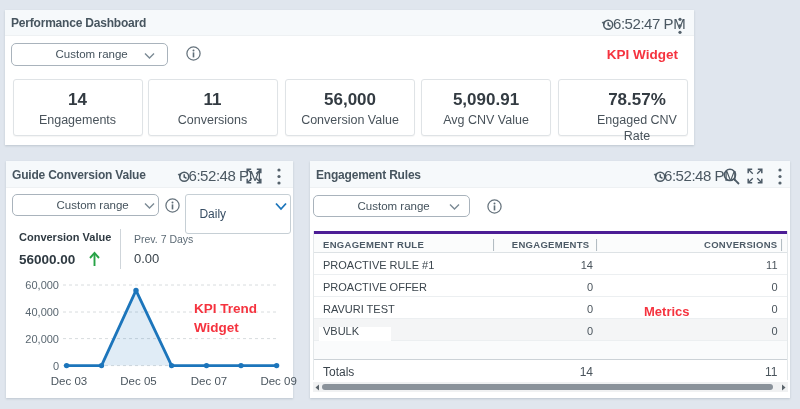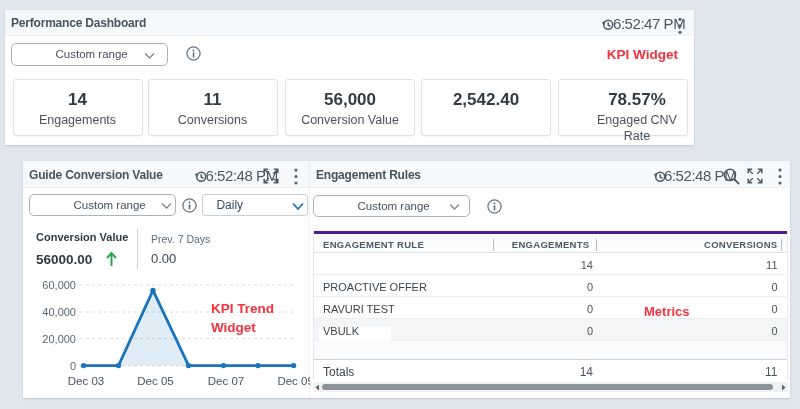--- a/index.html
+++ b/index.html
@@ -52,29 +52,30 @@
     </div>
   <div class="card" style="left:142.5px;">
       <div class="num">11</div>
       <div class="lbl">Conversions</div>
     </div>
   <div class="card" style="left:280px;">
       <div class="num">56,000</div>
       <div class="lbl">Conversion Value</div>
     </div>
   <div class="card" style="left:416px;">
-      <div class="num">2,542.40</div>
+      <div class="num">5,090.91</div>
+      <div class="lbl">Avg CNV Value</div>
     </div>
   <div class="card" style="left:552.5px;padding-left:29px;">
       <div class="num">78.57%</div>
       <div class="lbl">Engaged CNV Rate</div>
     </div>
 </div>
 
-<div class="panel" style="left:23px; top:161px; width:286.5px; height:237px;">
+<div class="panel" style="left:6px; top:161px; width:286.5px; height:237px;">
   <div class="phead" style="height:27px;"></div>
   <div class="ptitle" style="left:6px; top:7px;">Guide Conversion Value</div>
   <svg class="ico" style="left:170.5px; top:8.5px;" width="13" height="13" viewBox="0 0 13 13">
     <circle cx="7.2" cy="6.7" r="4.5" fill="none" stroke="#4e5c66" stroke-width="1.5"></circle>
     <path d="M7.2 4.3 V7 L9.5 8.4" fill="none" stroke="#4e5c66" stroke-width="1.5"></path>
     <path d="M0.7 3.9 L4.5 3.3 L3 7.6 Z" fill="#4e5c66"></path>
   </svg>
   <div class="time" style="left:182.5px; top:4.5px;">6:52:48 PM</div>
   <svg class="ico" style="left:240px; top:7px;" width="16" height="16" viewBox="0 0 16 16">
     <g stroke="#4c5a66" stroke-width="1.5" fill="none">
@@ -93,21 +94,21 @@
     <span class="txt">Custom range</span>
     <svg style="position:absolute; right:3.5px; top:7.5px;" width="11" height="8" viewBox="0 0 11 8">
         <path d="M1 1.5 L5.5 6 L10 1.5" fill="none" stroke="#7b8a95" stroke-width="1.4"></path>
       </svg>
   </div>
   <svg class="ico" style="left:158.5px; top:37px;" width="15" height="15" viewBox="0 0 15 15">
     <circle cx="7.5" cy="7.5" r="6.6" fill="#fff" stroke="#66737d" stroke-width="1.25"></circle>
     <circle cx="7.5" cy="4.4" r="1" fill="#5f6d77"></circle>
     <rect x="6.7" y="6.4" width="1.6" height="5" fill="#5f6d77"></rect>
   </svg>
-  <div class="sel" style="left:179.4px; top:32.5px; width:106px; height:22px; border-color:#c6cfd5; border-radius:3px;">
+  <div class="sel" style="left:179.4px; top:32.5px; width:106px; height:40px; border-color:#c6cfd5; border-radius:3px;">
     <span style="position:absolute; left:13px; top:50%; transform:translateY(-50%); color:#374d63; font-size:12px;">Daily</span>
     <svg style="position:absolute; right:3.5px; top:7px;" width="12" height="9" viewBox="0 0 12 9">
         <path d="M1 1.5 L6 7 L11 1.5" fill="none" stroke="#1c75bb" stroke-width="1.8"></path>
       </svg>
   </div>
   <div style="position:absolute; left:13px; top:70px; font-size:11px; font-weight:bold; color:#2f3a42;">Conversion Value</div>
   <div style="position:absolute; left:13px; top:91px; font-size:13.5px; font-weight:bold; color:#2f3a42;">56000.00</div>
   <svg class="ico" style="left:83px; top:90px;" width="11" height="16" viewBox="0 0 11 16">
     <path d="M5.5 15 V2.5" stroke="#27a346" stroke-width="1.9" fill="none"></path>
     <path d="M1 7 L5.5 2 L10 7" stroke="#27a346" stroke-width="1.9" fill="none"></path>
@@ -192,20 +193,21 @@
     <div style="position:absolute; left:0; top:0; width:100%; height:22px; background:#fbfcfc; border-top:3px solid #4c1d95; border-bottom:1px solid #dde2e5; font-size:9.5px; font-weight:bold; color:#4c5a66; letter-spacing:0.3px;">
       <span style="position:absolute; left:9px; top:5px;">ENGAGEMENT RULE</span>
       <span style="position:absolute; left:178px; top:3px; color:#aeb8bf; font-weight:normal; font-size:12px;">|</span>
       <span style="position:absolute; right:197px; top:5px;">ENGAGEMENTS</span>
       <span style="position:absolute; right:188px; top:3px; color:#aeb8bf; font-weight:normal; font-size:12px;">|</span>
       <span style="position:absolute; right:9px; top:5px;">CONVERSIONS</span>
       <span style="position:absolute; right:3px; top:3px; color:#aeb8bf; font-weight:normal; font-size:12px;">|</span>
     </div>
 
     <div class="trow" style="top:22px;">
+        <span class="c1">PROACTIVE RULE #1</span>
         <span class="c2">14</span>
         <span class="c3">11</span>
       </div>
     <div class="trow" style="top:44px;">
         <span class="c1">PROACTIVE OFFER</span>
         <span class="c2">0</span>
         <span class="c3">0</span>
       </div>
     <div class="trow" style="top:66px;">
         <span class="c1">RAVURI TEST</span>

